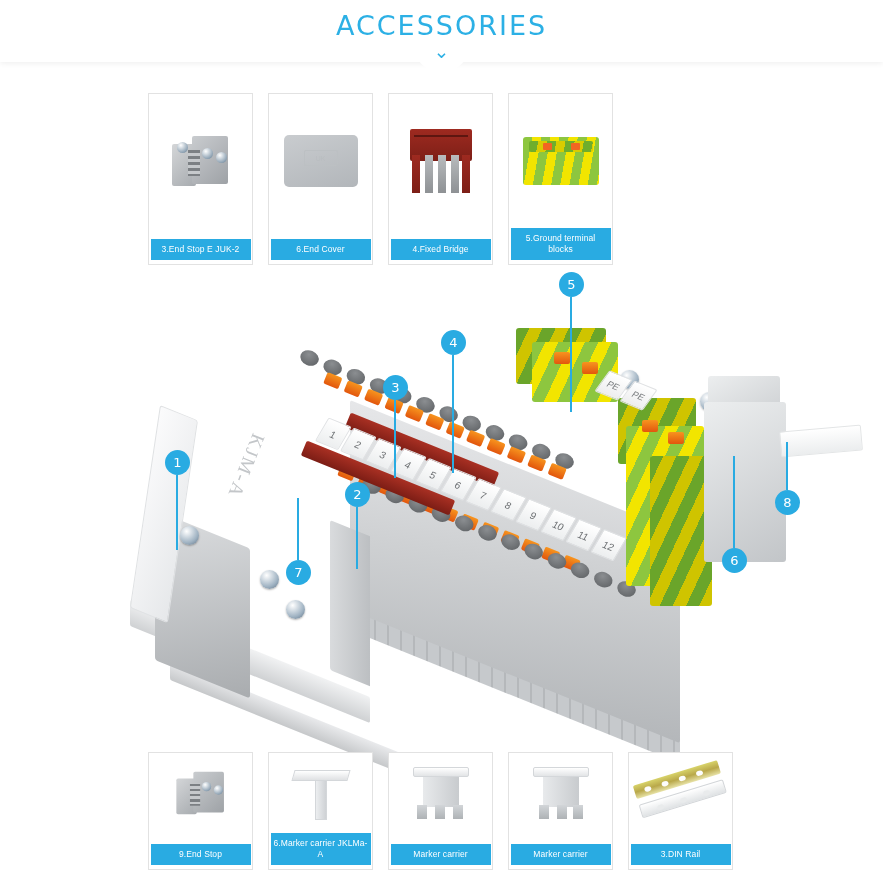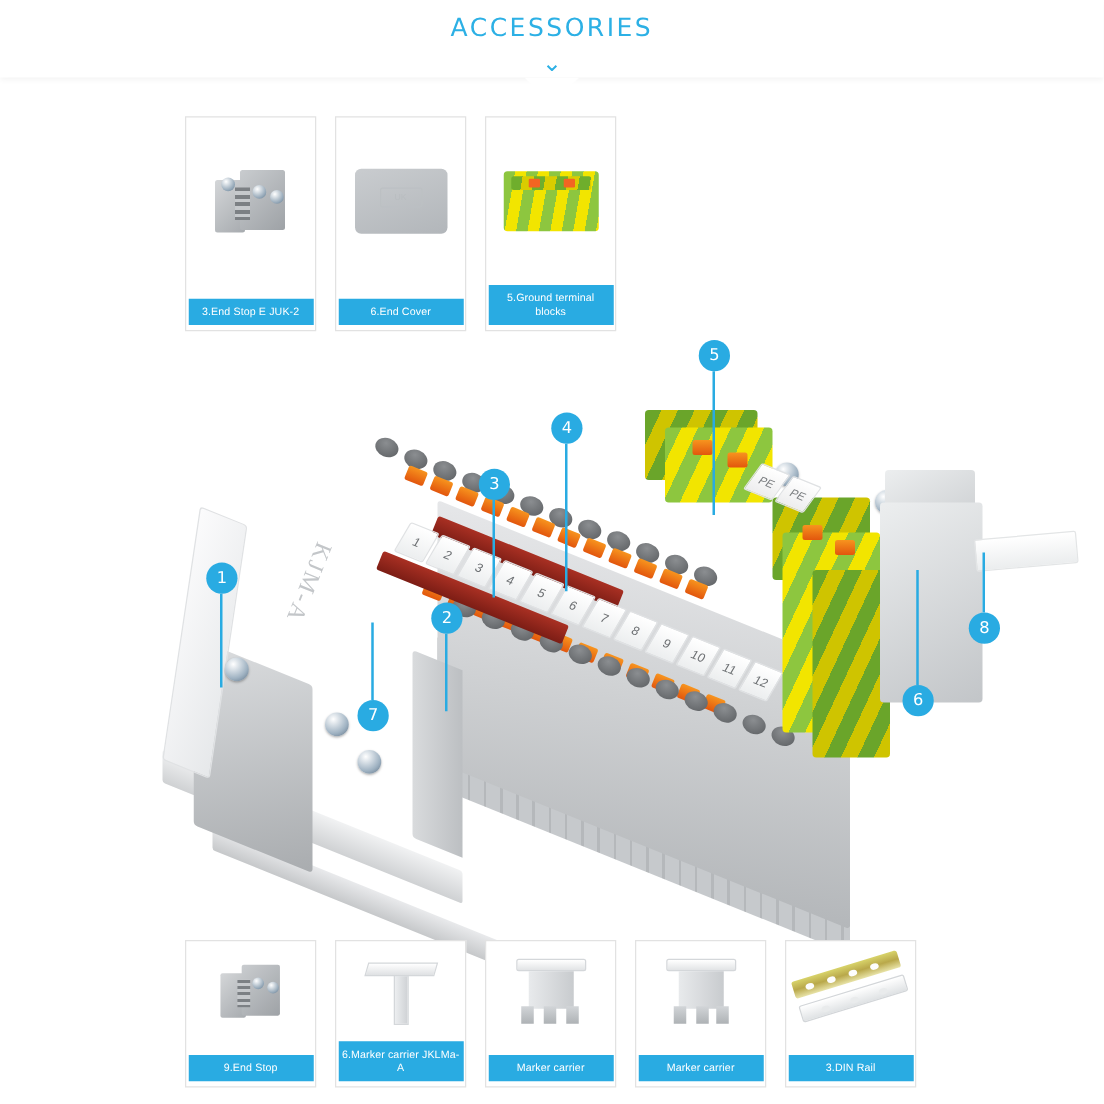--- a/index.html
+++ b/index.html
@@ -21,21 +21,21 @@
     left: 0; top: 0;
     width: 883px; height: 62px;
     background: #ffffff;
     box-shadow: 0 2px 5px rgba(0,0,0,0.055);
   }
   .banner-title {
     position: absolute;
     left: 0; top: 10px;
     width: 883px;
     text-align: center;
-    font-size: 20px;
+    font-size: 27px;
     letter-spacing: 2px;
     color: #2CB0E5;
     font-weight: 400;
     font-family: "DejaVu Sans", sans-serif;
   }
   .banner-notch {
     position: absolute;
     left: 50%; top: 62px;
     width: 44px; height: 22px;
     margin-left: -22px;
@@ -356,20 +356,34 @@
       <div class="card-art">
         <div class="art art-endcover">
           <div class="plate"></div>
             <div class="emb">UK</div>
         </div>
       </div>
       <div class="card-label">6.End Cover</div>
     </div>
 
 
+    <div class="card">
+      <div class="card-art">
+        <div class="art art-bridge">
+          <div class="body"></div>
+            <div class="line"></div>
+          <div class="pin r" style="left:2px"></div>
+          <div class="pin" style="left:15px"></div>
+          <div class="pin" style="left:28px"></div>
+          <div class="pin" style="left:41px"></div>
+          <div class="pin r" style="left:52px"></div>
+        </div>
+      </div>
+      <div class="card-label">4.Fixed Bridge</div>
+    </div>
 
     <div class="card">
       <div class="card-art">
         <div class="art art-ground">
           <div class="body"></div>
             <div class="top"></div>
           <div class="o" style="left:20px"></div>
             <div class="o" style="left:48px"></div>
         </div>
       </div>

